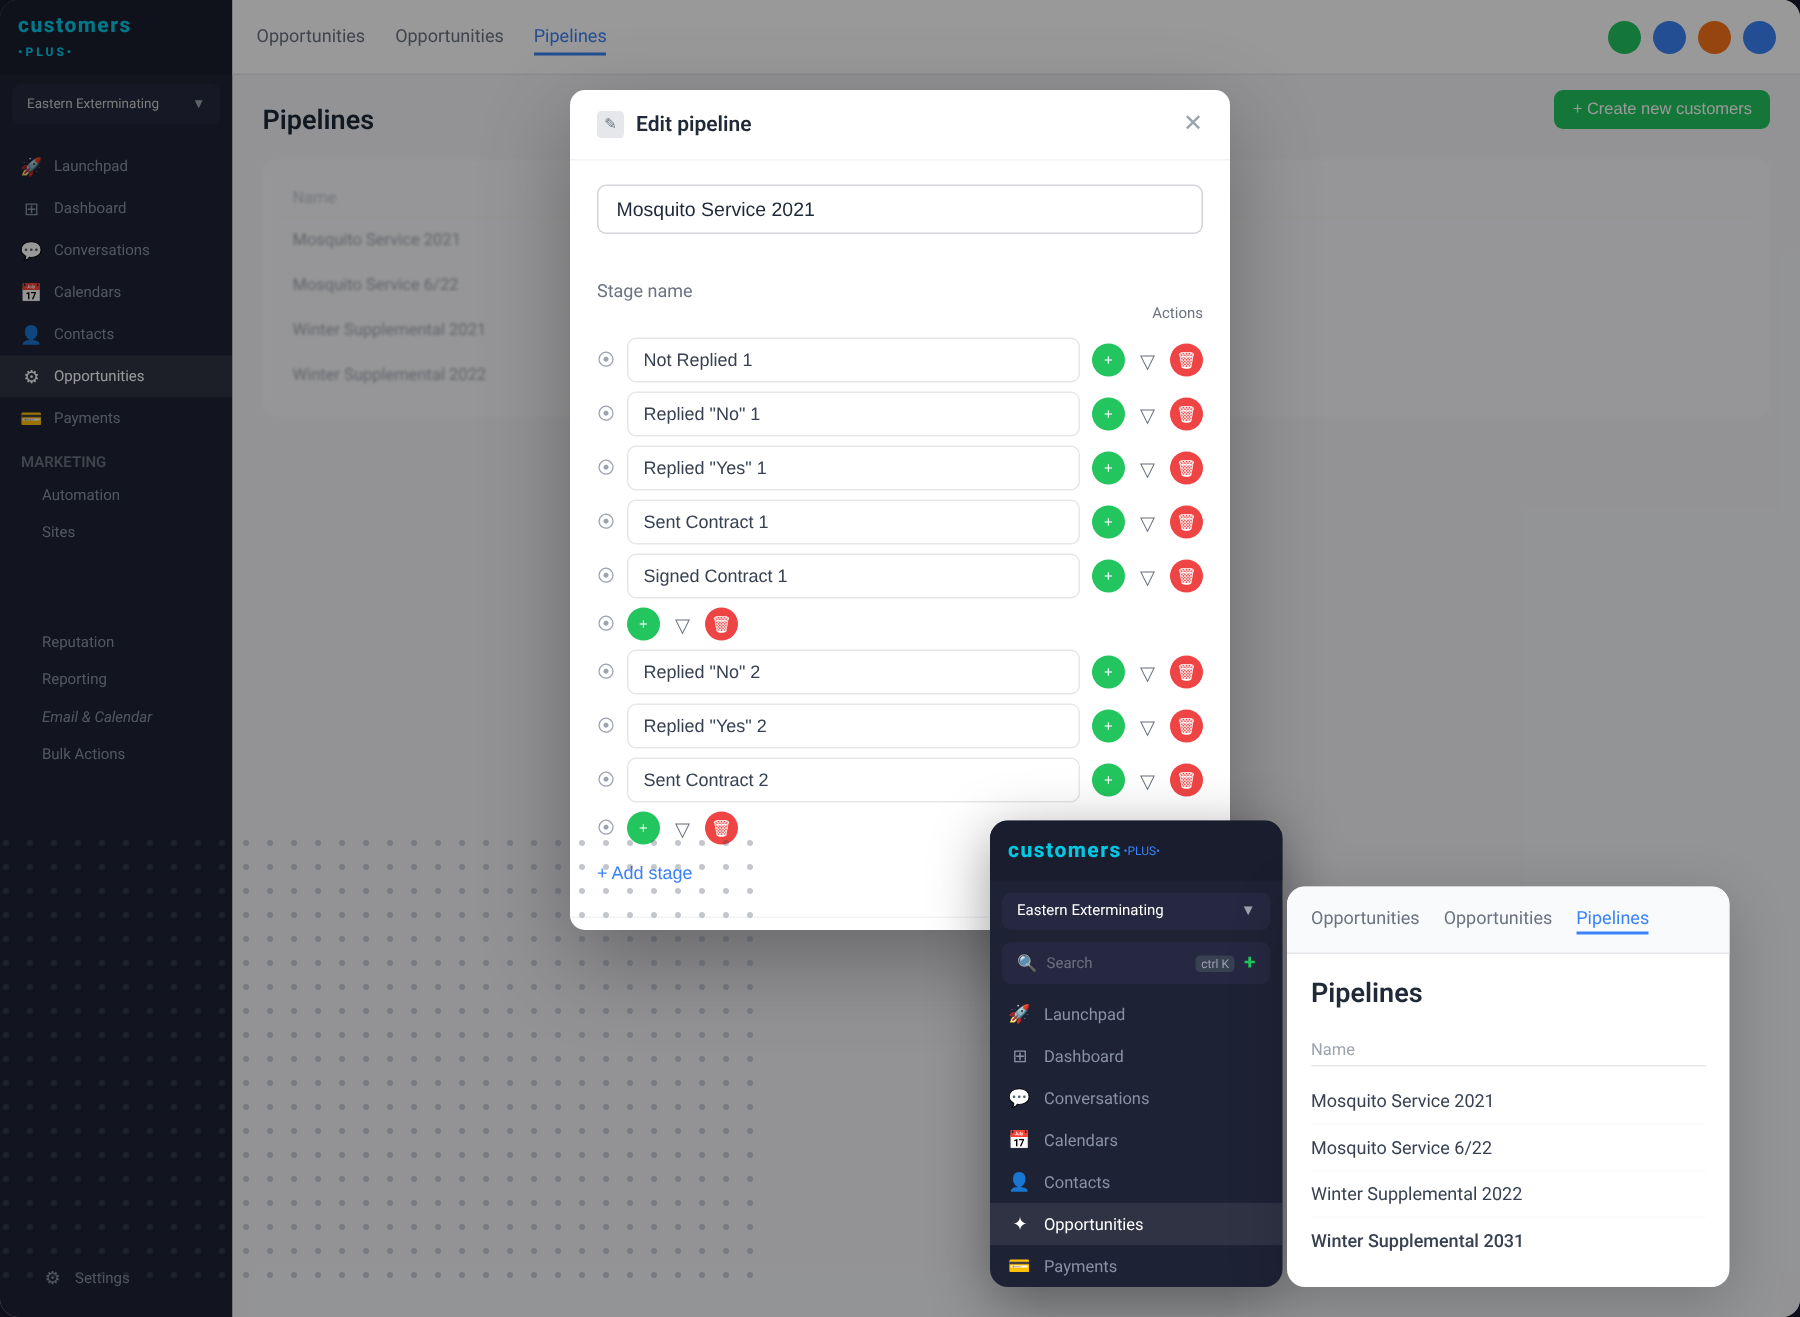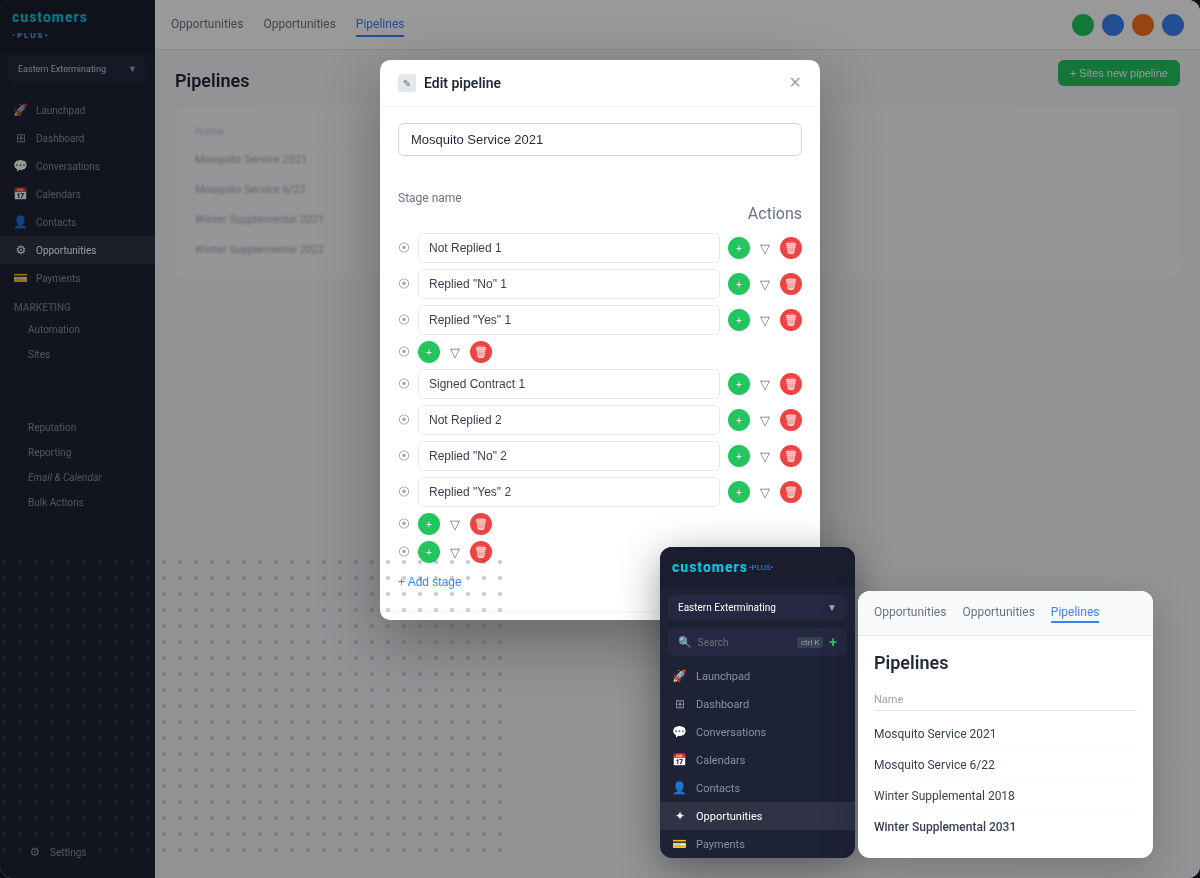--- a/index.html
+++ b/index.html
@@ -246,21 +246,21 @@
       align-items: center;
       margin-bottom: 10px;
     }
 
     .stages-label {
       font-size: 12px;
       color: #6b7280;
     }
 
     .actions-label {
-      font-size: 16px;
+      font-size: 10px;
       color: #6b7280;
       margin-top: 32px;
     }
 
     .stage-row {
       display: flex;
       align-items: center;
       gap: 8px;
       margin-bottom: 6px;
     }
@@ -653,21 +653,21 @@
       </div>
       <div style="margin-left:auto;display:flex;gap:8px;align-items:center;">
         <div style="width:22px;height:22px;border-radius:50%;background:#22c55e;"></div>
         <div style="width:22px;height:22px;border-radius:50%;background:#3b82f6;"></div>
         <div style="width:22px;height:22px;border-radius:50%;background:#f97316;"></div>
         <div style="width:22px;height:22px;border-radius:50%;background:#3b82f6;"></div>
       </div>
     </div>
     <div class="bg-content">
       <div class="bg-content-title">Pipelines</div>
-      <button class="bg-create-btn">+ Sites new pipeline</button>
+      <button class="bg-create-btn">+ Create new customers</button>
       <div class="bg-table">
         <div class="bg-table-header">Name</div>
         <div class="bg-table-row">Mosquito Service 2021</div>
         <div class="bg-table-row">Mosquito Service 6/22</div>
         <div class="bg-table-row">Winter Supplemental 2021</div>
         <div class="bg-table-row">Winter Supplemental 2022</div>
       </div>
     </div>
   </div>
 </div>
@@ -711,38 +711,38 @@
         <span class="stage-drag">⦿</span>
         <input class="stage-input" value="Replied &quot;Yes&quot; 1" style="">
         <div class="stage-actions">
           <button class="action-btn green">+</button>
           <button class="action-btn filter">▽</button>
           <button class="action-btn red">🗑</button>
         </div>
       </div>
       <div class="stage-row">
         <span class="stage-drag">⦿</span>
+        <input class="stage-input" value="Sent Contract 1" style="">
         <div class="stage-actions">
           <button class="action-btn green">+</button>
           <button class="action-btn filter">▽</button>
           <button class="action-btn red">🗑</button>
         </div>
       </div>
       <div class="stage-row">
         <span class="stage-drag">⦿</span>
         <input class="stage-input" value="Signed Contract 1" style="">
         <div class="stage-actions">
           <button class="action-btn green">+</button>
           <button class="action-btn filter">▽</button>
           <button class="action-btn red">🗑</button>
         </div>
       </div>
       <div class="stage-row">
         <span class="stage-drag">⦿</span>
-        <input class="stage-input" value="Not Replied 2" style="">
         <div class="stage-actions">
           <button class="action-btn green">+</button>
           <button class="action-btn filter">▽</button>
           <button class="action-btn red">🗑</button>
         </div>
       </div>
       <div class="stage-row">
         <span class="stage-drag">⦿</span>
         <input class="stage-input" value="Replied &quot;No&quot; 2" style="">
         <div class="stage-actions">
@@ -755,20 +755,21 @@
         <span class="stage-drag">⦿</span>
         <input class="stage-input" value="Replied &quot;Yes&quot; 2" style="">
         <div class="stage-actions">
           <button class="action-btn green">+</button>
           <button class="action-btn filter">▽</button>
           <button class="action-btn red">🗑</button>
         </div>
       </div>
       <div class="stage-row">
         <span class="stage-drag">⦿</span>
+        <input class="stage-input" value="Sent Contract 2" style="">
         <div class="stage-actions">
           <button class="action-btn green">+</button>
           <button class="action-btn filter">▽</button>
           <button class="action-btn red">🗑</button>
         </div>
       </div>
       <div class="stage-row">
         <span class="stage-drag">⦿</span>
         <div class="stage-actions">
           <button class="action-btn green">+</button>
@@ -855,21 +856,21 @@
     <div class="main-card-topbar">
       <div class="mc-tab">Opportunities</div>
       <div class="mc-tab">Opportunities</div>
       <div class="mc-tab active">Pipelines</div>
     </div>
     <div class="main-card-content">
       <div class="mc-title">Pipelines</div>
       <div class="mc-table-header">Name</div>
       <div class="mc-table-row">Mosquito Service 2021</div>
       <div class="mc-table-row">Mosquito Service 6/22</div>
-      <div class="mc-table-row">Winter Supplemental 2018</div>
+      <div class="mc-table-row">Winter Supplemental 2022</div>
       <div class="mc-table-row last">Winter Supplemental 2031</div>
     </div>
   </div>
 
 </div>
 
 <div style="position:absolute;bottom:20px;left:0;right:58%;height:300px;overflow:hidden;pointer-events:none;z-index:15;">
   <svg width="100%" height="100%" xmlns="http://www.w3.org/2000/svg">
     <defs>
       <pattern id="dots" x="0" y="0" width="16" height="16" patternUnits="userSpaceOnUse">

